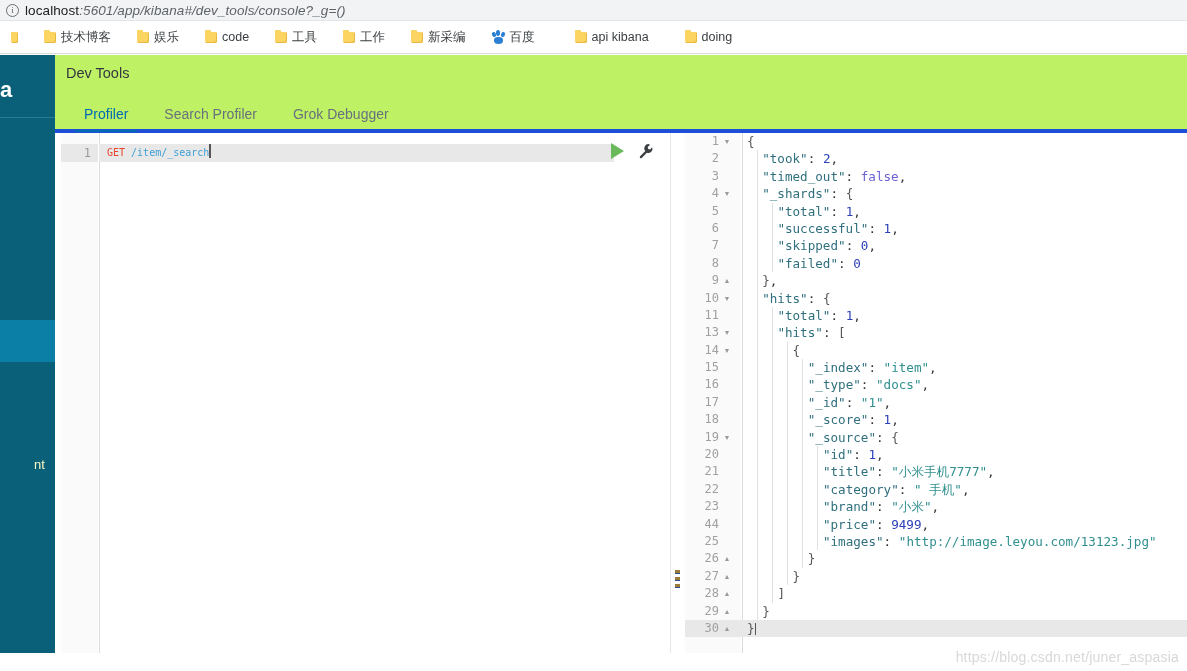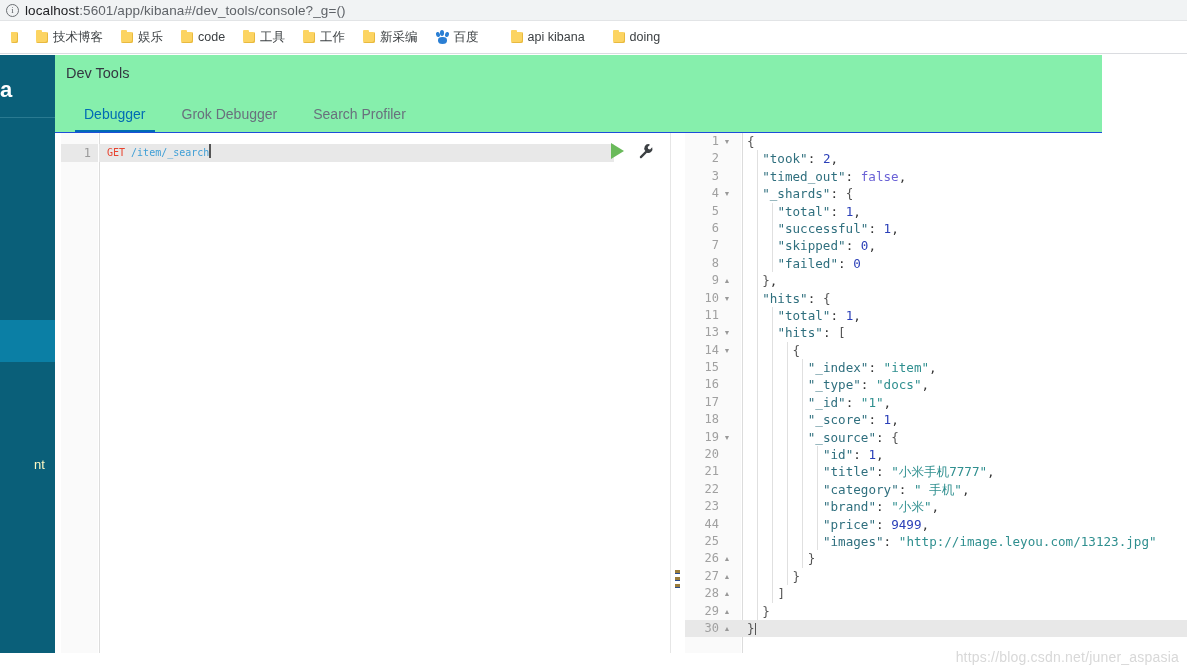--- a/index.html
+++ b/index.html
@@ -17,26 +17,26 @@
     position:absolute; left:0; top:0; width:1187px; height:21px;
     background:#f1f3f4; border-bottom:1px solid #e2e4e6;
     display:flex; align-items:center; gap:6px; padding-left:6px;
   }
   .info-icon {
     width:13px; height:13px; border:1.2px solid #6b6f73; border-radius:50%;
     color:#5f6368; font-size:9px; line-height:11px; text-align:center;
     font-family:"Liberation Serif", serif; flex:none;
   }
   .url-text { font-size:13.5px; color:#202124; letter-spacing:0.1px; white-space:nowrap; }
-  .url-text .dim { color:#5f6368; }
+  .url-text .dim { color:#5f6368;font-style:italic; }
 
   .bookmarks {
     position:absolute; left:0; top:21px; width:1187px; height:33px;
     background:#ffffff; border-bottom:1px solid #dadce0;
-    display:flex; align-items:center; padding-left:4px; gap:4px;
+    display:flex; align-items:center; padding-left:4px; gap:12px;
   }
   .bm {
     display:flex; align-items:center; gap:5px;
     padding:3px 7px; font-size:12.5px; color:#3c4043; white-space:nowrap;
     border-radius:3px; cursor:default;
   }
   .bm-folder {
     width:12px; height:11px; flex:none; position:relative;
     background:#fcd462; border-radius:1px 2px 2px 2px;
     box-shadow: inset -1px -1px 0 #e8b93f;
@@ -80,22 +80,22 @@
     position:absolute; left:0; top:265px; width:55px; height:42px;
     background:#0b7fa5;
   }
   .knav-mgmt {
     position:absolute; left:0; top:400px; width:55px; height:20px;
     color:#fef9c3; font-size:13px; line-height:20px; overflow:hidden; white-space:nowrap;margin-left:34px;
   }
 
   
   .page-head {
-    position:absolute; left:55px; top:55px; width:1047px; height:78px;
-    background:#86efac; border-bottom:1px solid #1d4ed8;
+    position:absolute; left:55px; top:55px; width:1132px; height:78px;
+    background:#bef264; border-bottom:4px solid #1d4ed8;
   }
   .page-title {
     position:absolute; left:11px; top:10px; font-size:14.5px; color:#343741;
   }
   .tabs { position:absolute; left:11px; top:43px; display:flex; gap:0px; }
   .tab {
     position:relative; padding:8px 18px 10px 18px; font-size:14px; color:#69707d;
     white-space:nowrap; cursor:pointer;
   }
   .tab.active { color:#006bb4; }
@@ -241,23 +241,23 @@
   <div class="knav">
     <div class="knav-logo">a</div>
     <div class="knav-sep"></div>
     <div class="knav-active"></div>
     <div class="knav-mgmt">nt</div>
   </div>
 
   <div class="page-head">
     <div class="page-title">Dev Tools</div>
     <div class="tabs">
-      <div class="tab active">Debugger</div>
+      <div class="tab active">Profiler</div>
+      <div class="tab">Search Profiler</div>
       <div class="tab">Grok Debugger</div>
-      <div class="tab">Search Profiler</div>
     </div>
   </div>
 
   <div class="console">
 
     <div class="req">
       <div class="req-gutter"></div>
       <div class="req-gutter-hl"></div>
       <div class="req-gutter-num">1</div>
       <div class="req-vline"></div>

